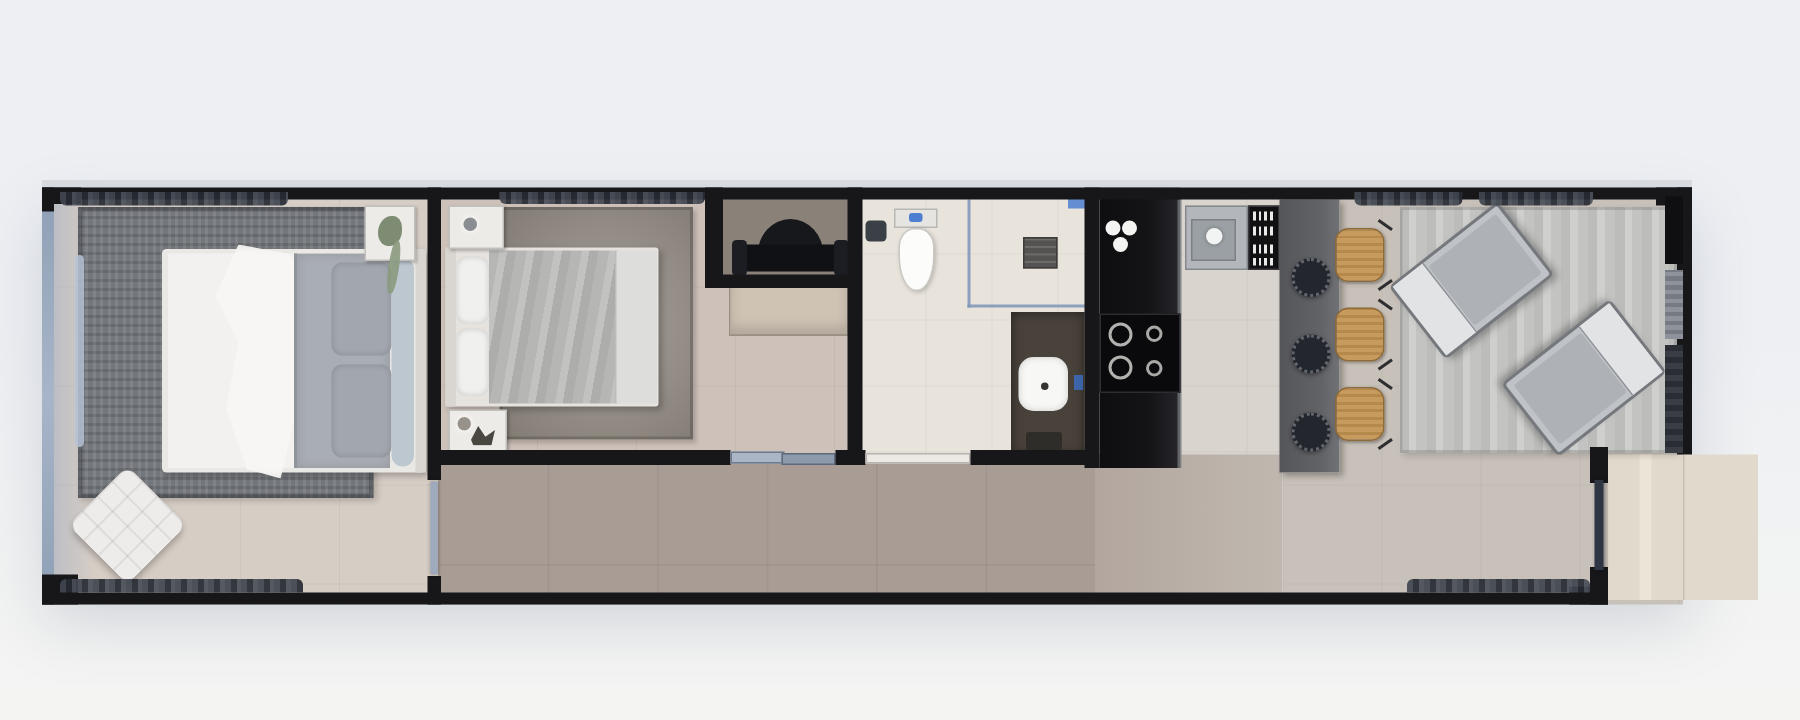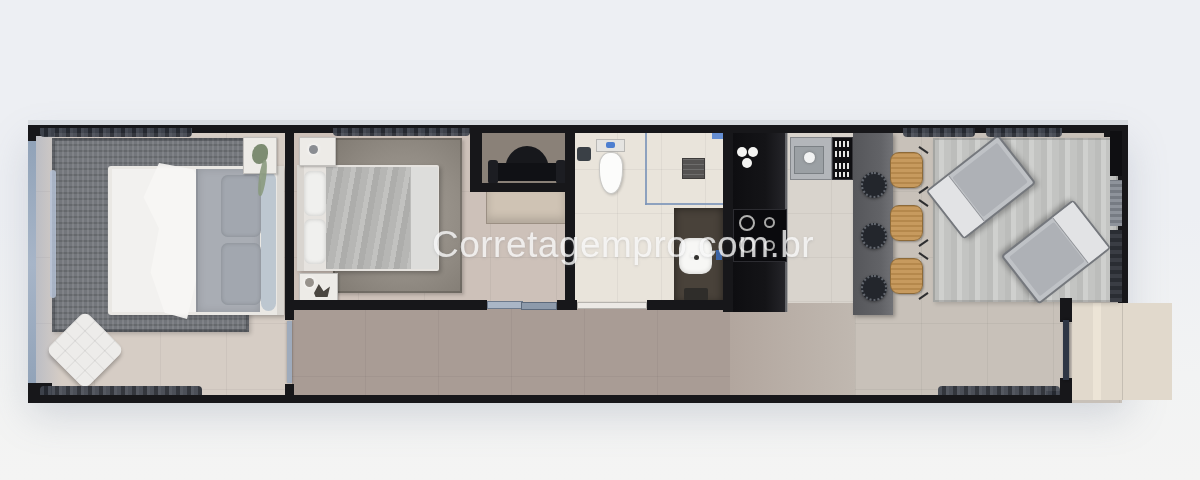--- a/index.html
+++ b/index.html
@@ -194,15 +194,14 @@
   <div style="left:1063px;top:320px;width:6px;height:60px;background:#2e3644;box-shadow:1px 0 3px rgba(0,0,0,.4);"></div>
 
   <div class="curtain" style="left:40px;top:128px;width:152px;height:9px;"></div>
   <div class="curtain" style="left:40px;top:386px;width:162px;height:9px;border-radius:4px 4px 0 0;"></div>
   <div style="left:50px;top:170px;width:6px;height:128px;background:#b6c2d6;opacity:.85;border-radius:3px;"></div>
   <div class="curtain" style="left:333px;top:128px;width:137px;height:8px;"></div>
   <div class="curtain" style="left:903px;top:128px;width:72px;height:9px;"></div>
   <div class="curtain" style="left:986px;top:128px;width:76px;height:9px;"></div>
   <div class="curtain" style="left:938px;top:386px;width:122px;height:9px;border-radius:4px 4px 0 0;"></div>
 
-  <div class="watermark" style="left:432px;top:224px;">Corretagempro.com.br</div>
 
 </div>
 
 </body></html>

